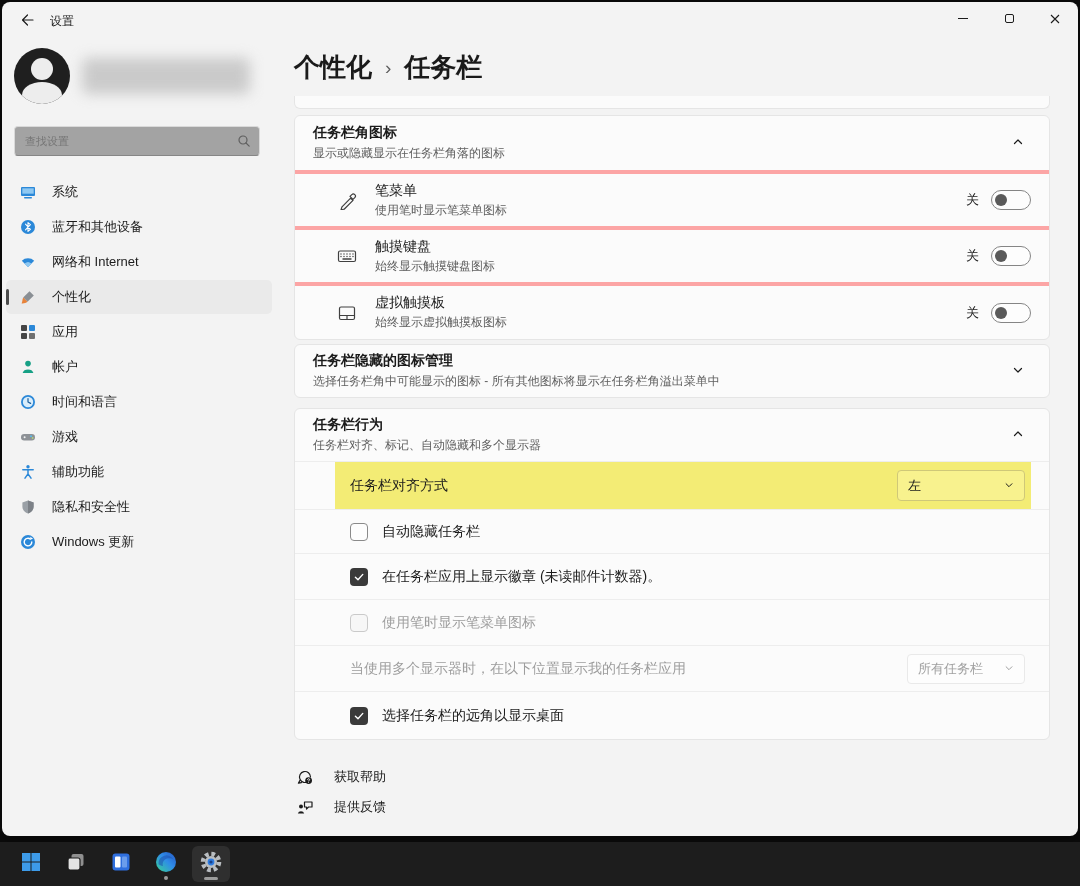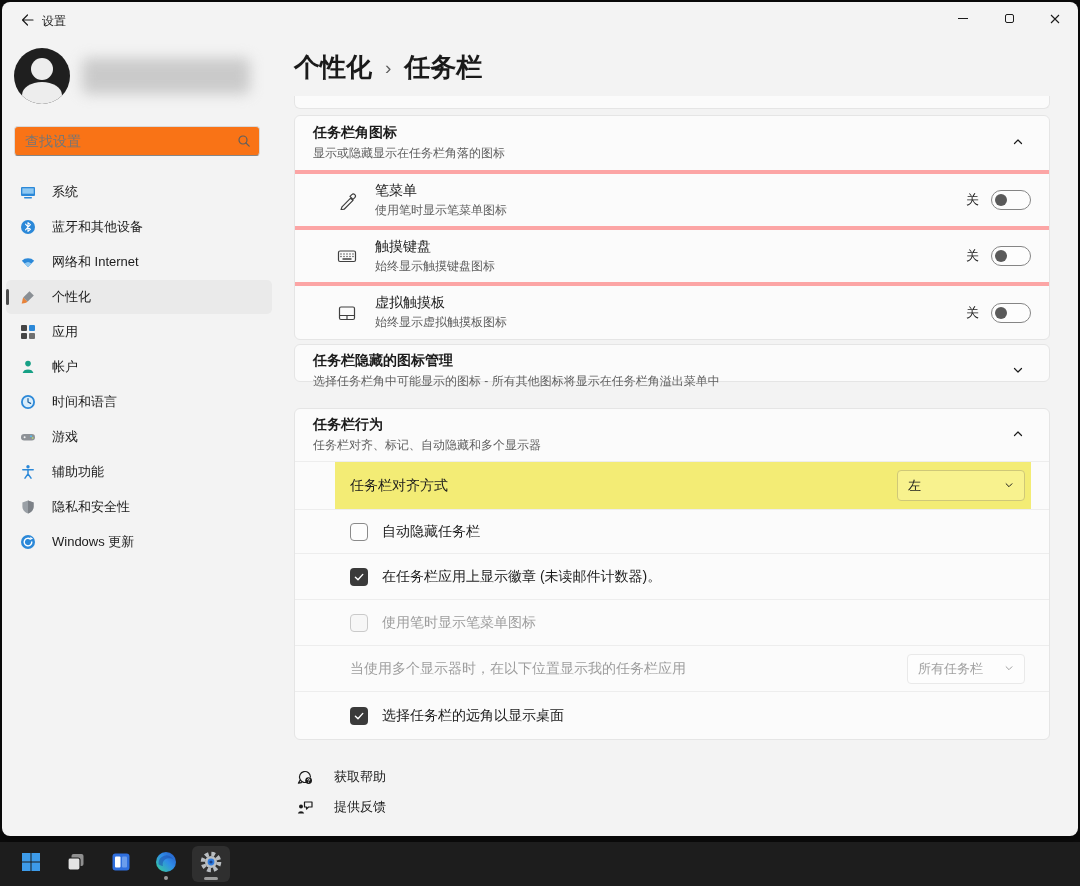--- a/index.html
+++ b/index.html
@@ -10,36 +10,36 @@
   }
   
   #window {
     position:absolute; left:2px; top:2px; width:1076px; height:834px;
     background:#f3f3f3; border-radius:8px; overflow:hidden;
     box-shadow:0 2px 14px rgba(0,0,0,.45);
   }
   
   .back-btn { position:absolute; left:10px; top:5px; width:30px; height:26px;
     display:flex; align-items:center; justify-content:center; border-radius:4px; }
-  .app-title { position:absolute; left:40px; top:11px; font-size:12px; font-weight:400; }
+  .app-title { position:absolute; left:48px; top:11px; font-size:12px; font-weight:400; }
   .win-controls { position:absolute; right:0; top:0; display:flex; }
   .win-btn { width:46px; height:33px; display:flex; align-items:center; justify-content:center; }
   .min-glyph { width:10px; height:1px; background:#1b1b1b; }
   .max-glyph { width:9px; height:9px; border:1px solid #1b1b1b; border-radius:2px; }
 
   
   .avatar { position:absolute; left:12px; top:46px; width:56px; height:56px; border-radius:50%;
     background:#1f1f1f; overflow:hidden; }
   .avatar .head { position:absolute; left:17px; top:10px; width:22px; height:22px; border-radius:50%; background:#ededed; }
   .avatar .body { position:absolute; left:8px; top:34px; width:40px; height:26px; border-radius:50%; background:#ededed; }
   .user-name-blur { position:absolute; left:80px; top:56px; width:168px; height:36px;
     background:#bdbdbd; border-radius:5px; filter:blur(7px); opacity:.75; }
   .search-box { position:absolute; left:12px; top:124px; width:246px; height:30px; }
   .search-box input { width:100%; height:100%; border:1px solid #d9d9d9; border-bottom:1px solid #868686;
-    border-radius:4px; background:#f97316; padding:0 30px 0 10px; font-size:14px;
+    border-radius:4px; background:#a3a3a3; padding:0 30px 0 10px; font-size:11px;
     font-family:"Liberation Sans", sans-serif; color:#1b1b1b; outline:none; }
   .search-box input::placeholder { color:#767676; }
   .search-box .sicon { position:absolute; right:8px; top:7px; }
 
   .nav { position:absolute; left:0; top:172px; width:274px; }
   .nav-item { height:34px; margin:1px 4px; border-radius:5px; display:flex; align-items:center;
     padding-left:14px; gap:16px; font-size:13px; color:#1b1b1b; position:relative; cursor:default; }
   .nav-item.selected { background:#eaeaea; }
   .nav-item.selected::before { content:""; position:absolute; left:0; top:9px; width:3px; height:16px;
     border-radius:2px; background:#4a4a4a; }
@@ -328,21 +328,21 @@
       </div>
       <div class="toggle-wrap">
         <span class="toggle-state">关</span>
         <div class="switch">
             <div class="knob"></div>
           </div>
       </div>
     </div>
   </div>
 
-  <div class="card" style="top:342px; height:38px;">
+  <div class="card" style="top:342px; height:54px;">
     <div class="group-header" style="height:52px;">
       <div class="gh-text">
         <div class="gh-title">任务栏隐藏的图标管理</div>
         <div class="gh-sub">选择任务栏角中可能显示的图标 - 所有其他图标将显示在任务栏角溢出菜单中</div>
       </div>
       <div class="chev-btn">
         <span><svg width="12" height="12" viewBox="0 0 12 12">
               <path d="M2.5 4.5 L6 8 L9.5 4.5" stroke="#1b1b1b" stroke-width="1.2" fill="none" stroke-linecap="round" stroke-linejoin="round"></path>
             </svg></span>
       </div>

